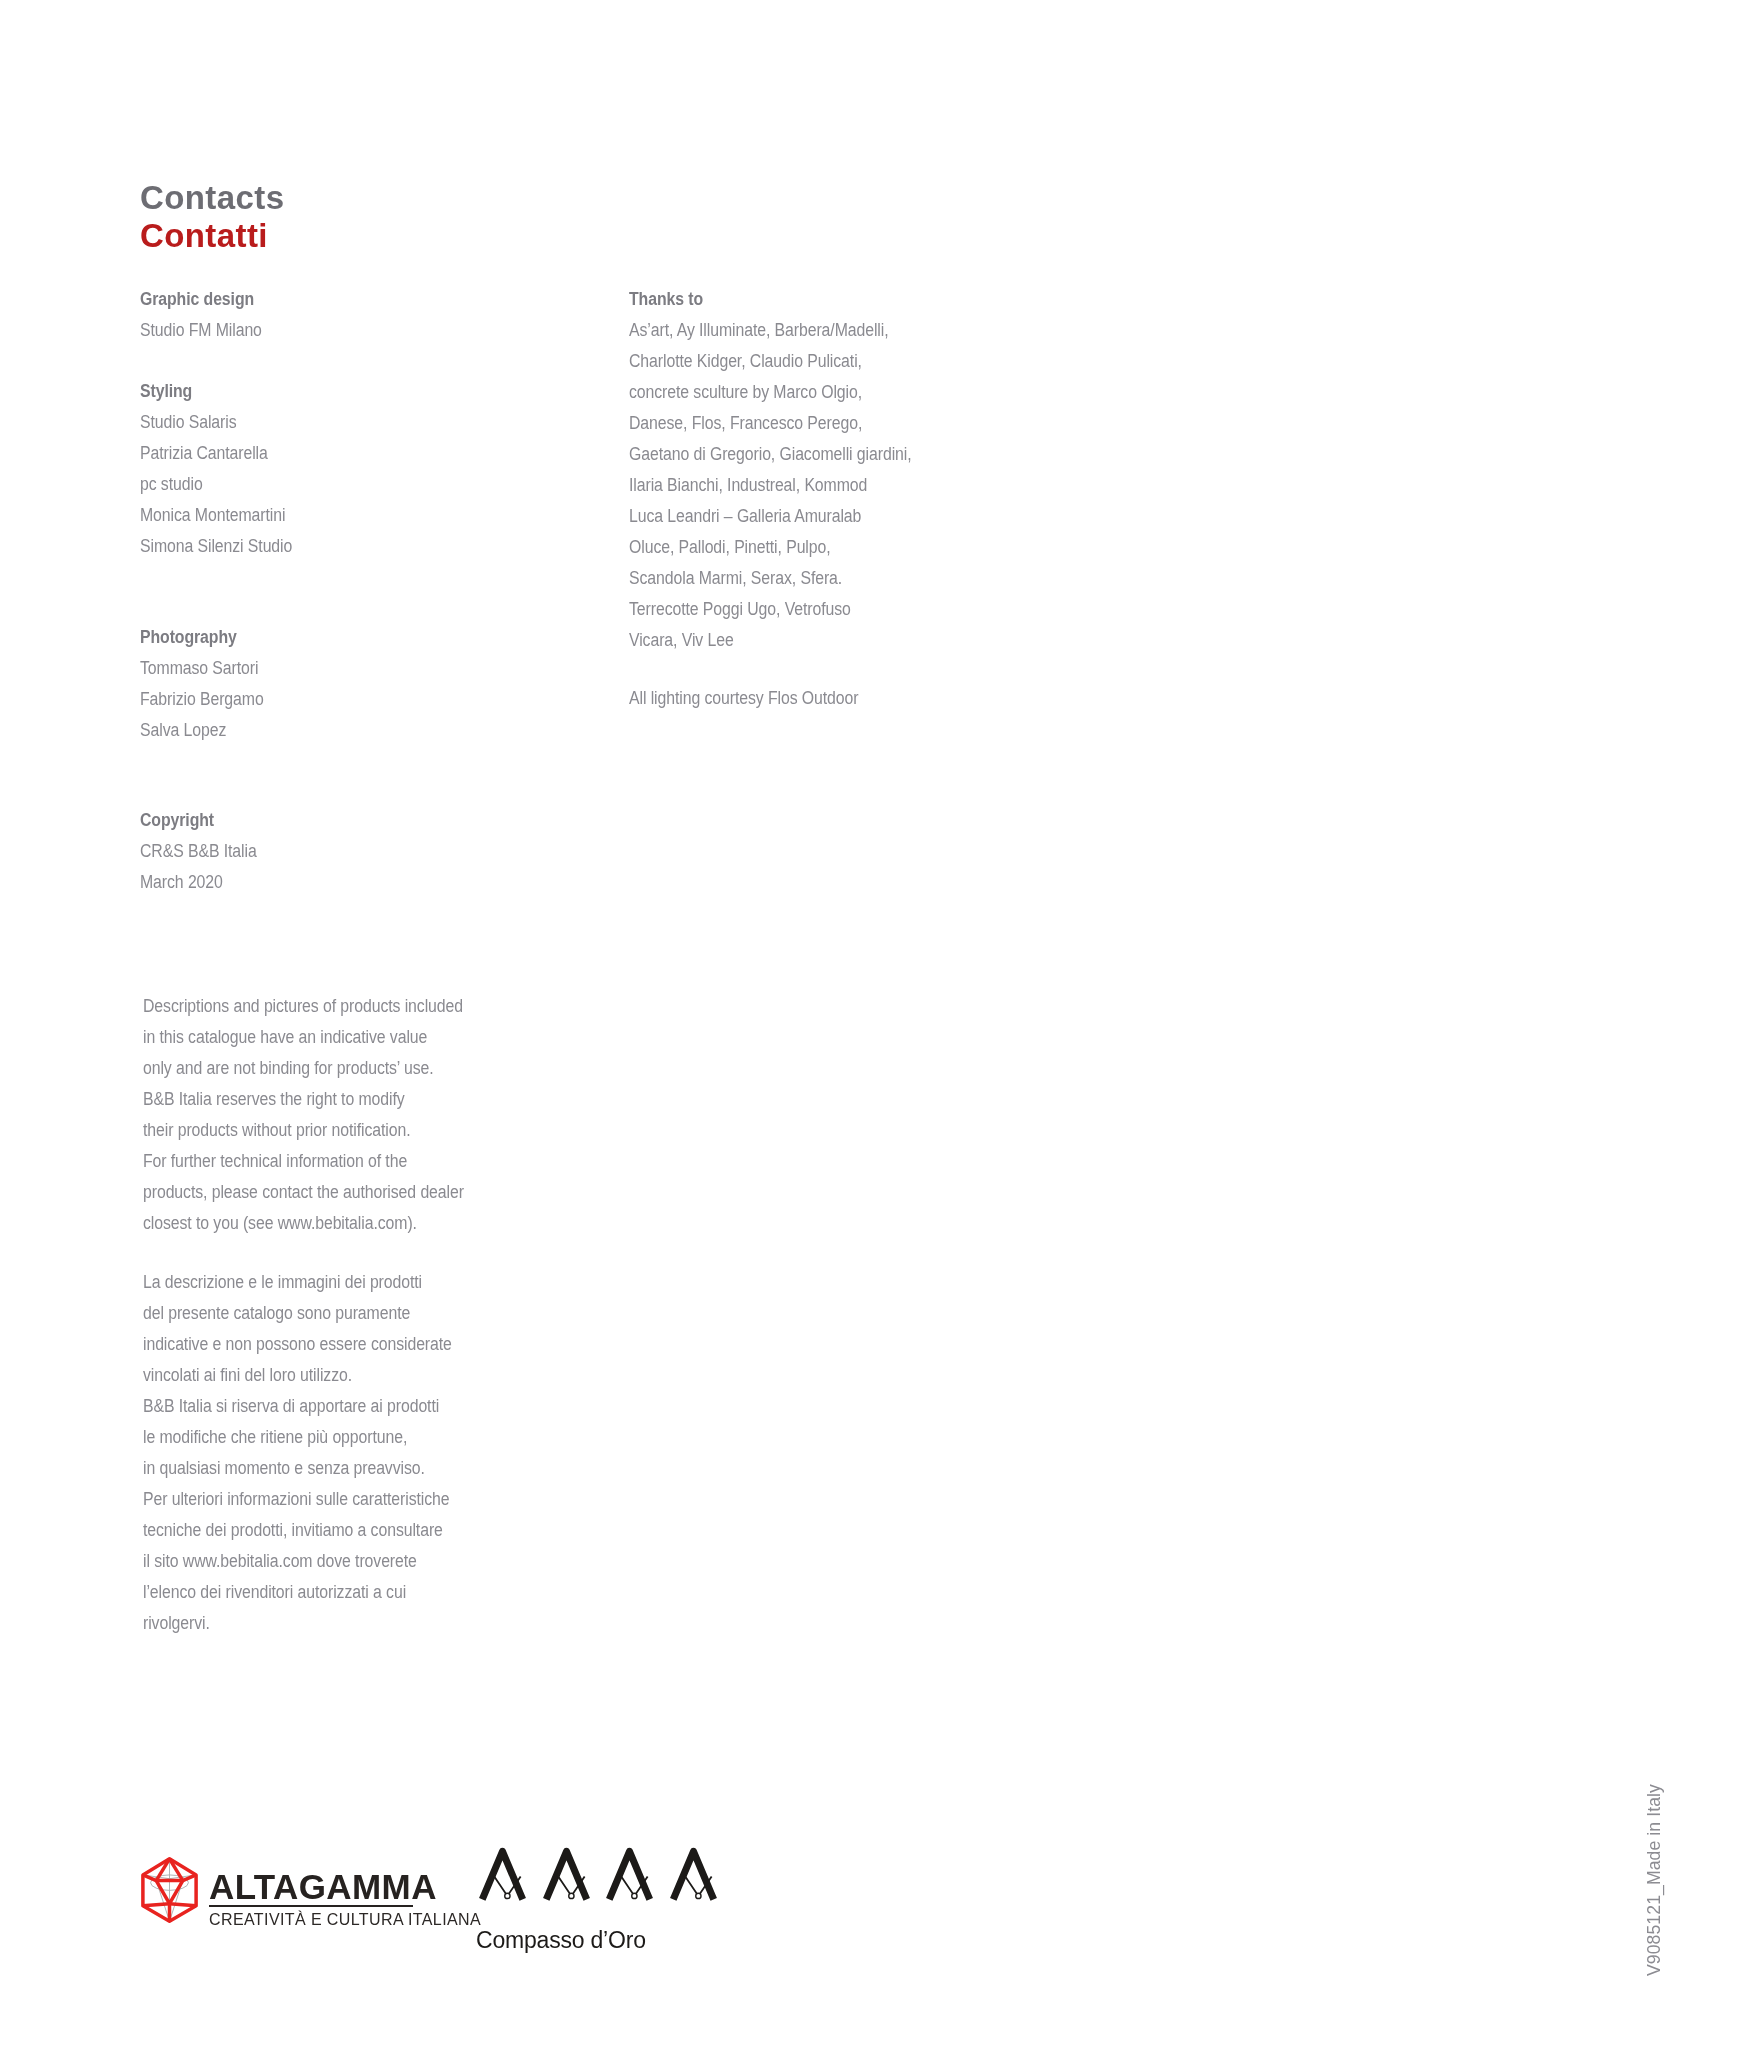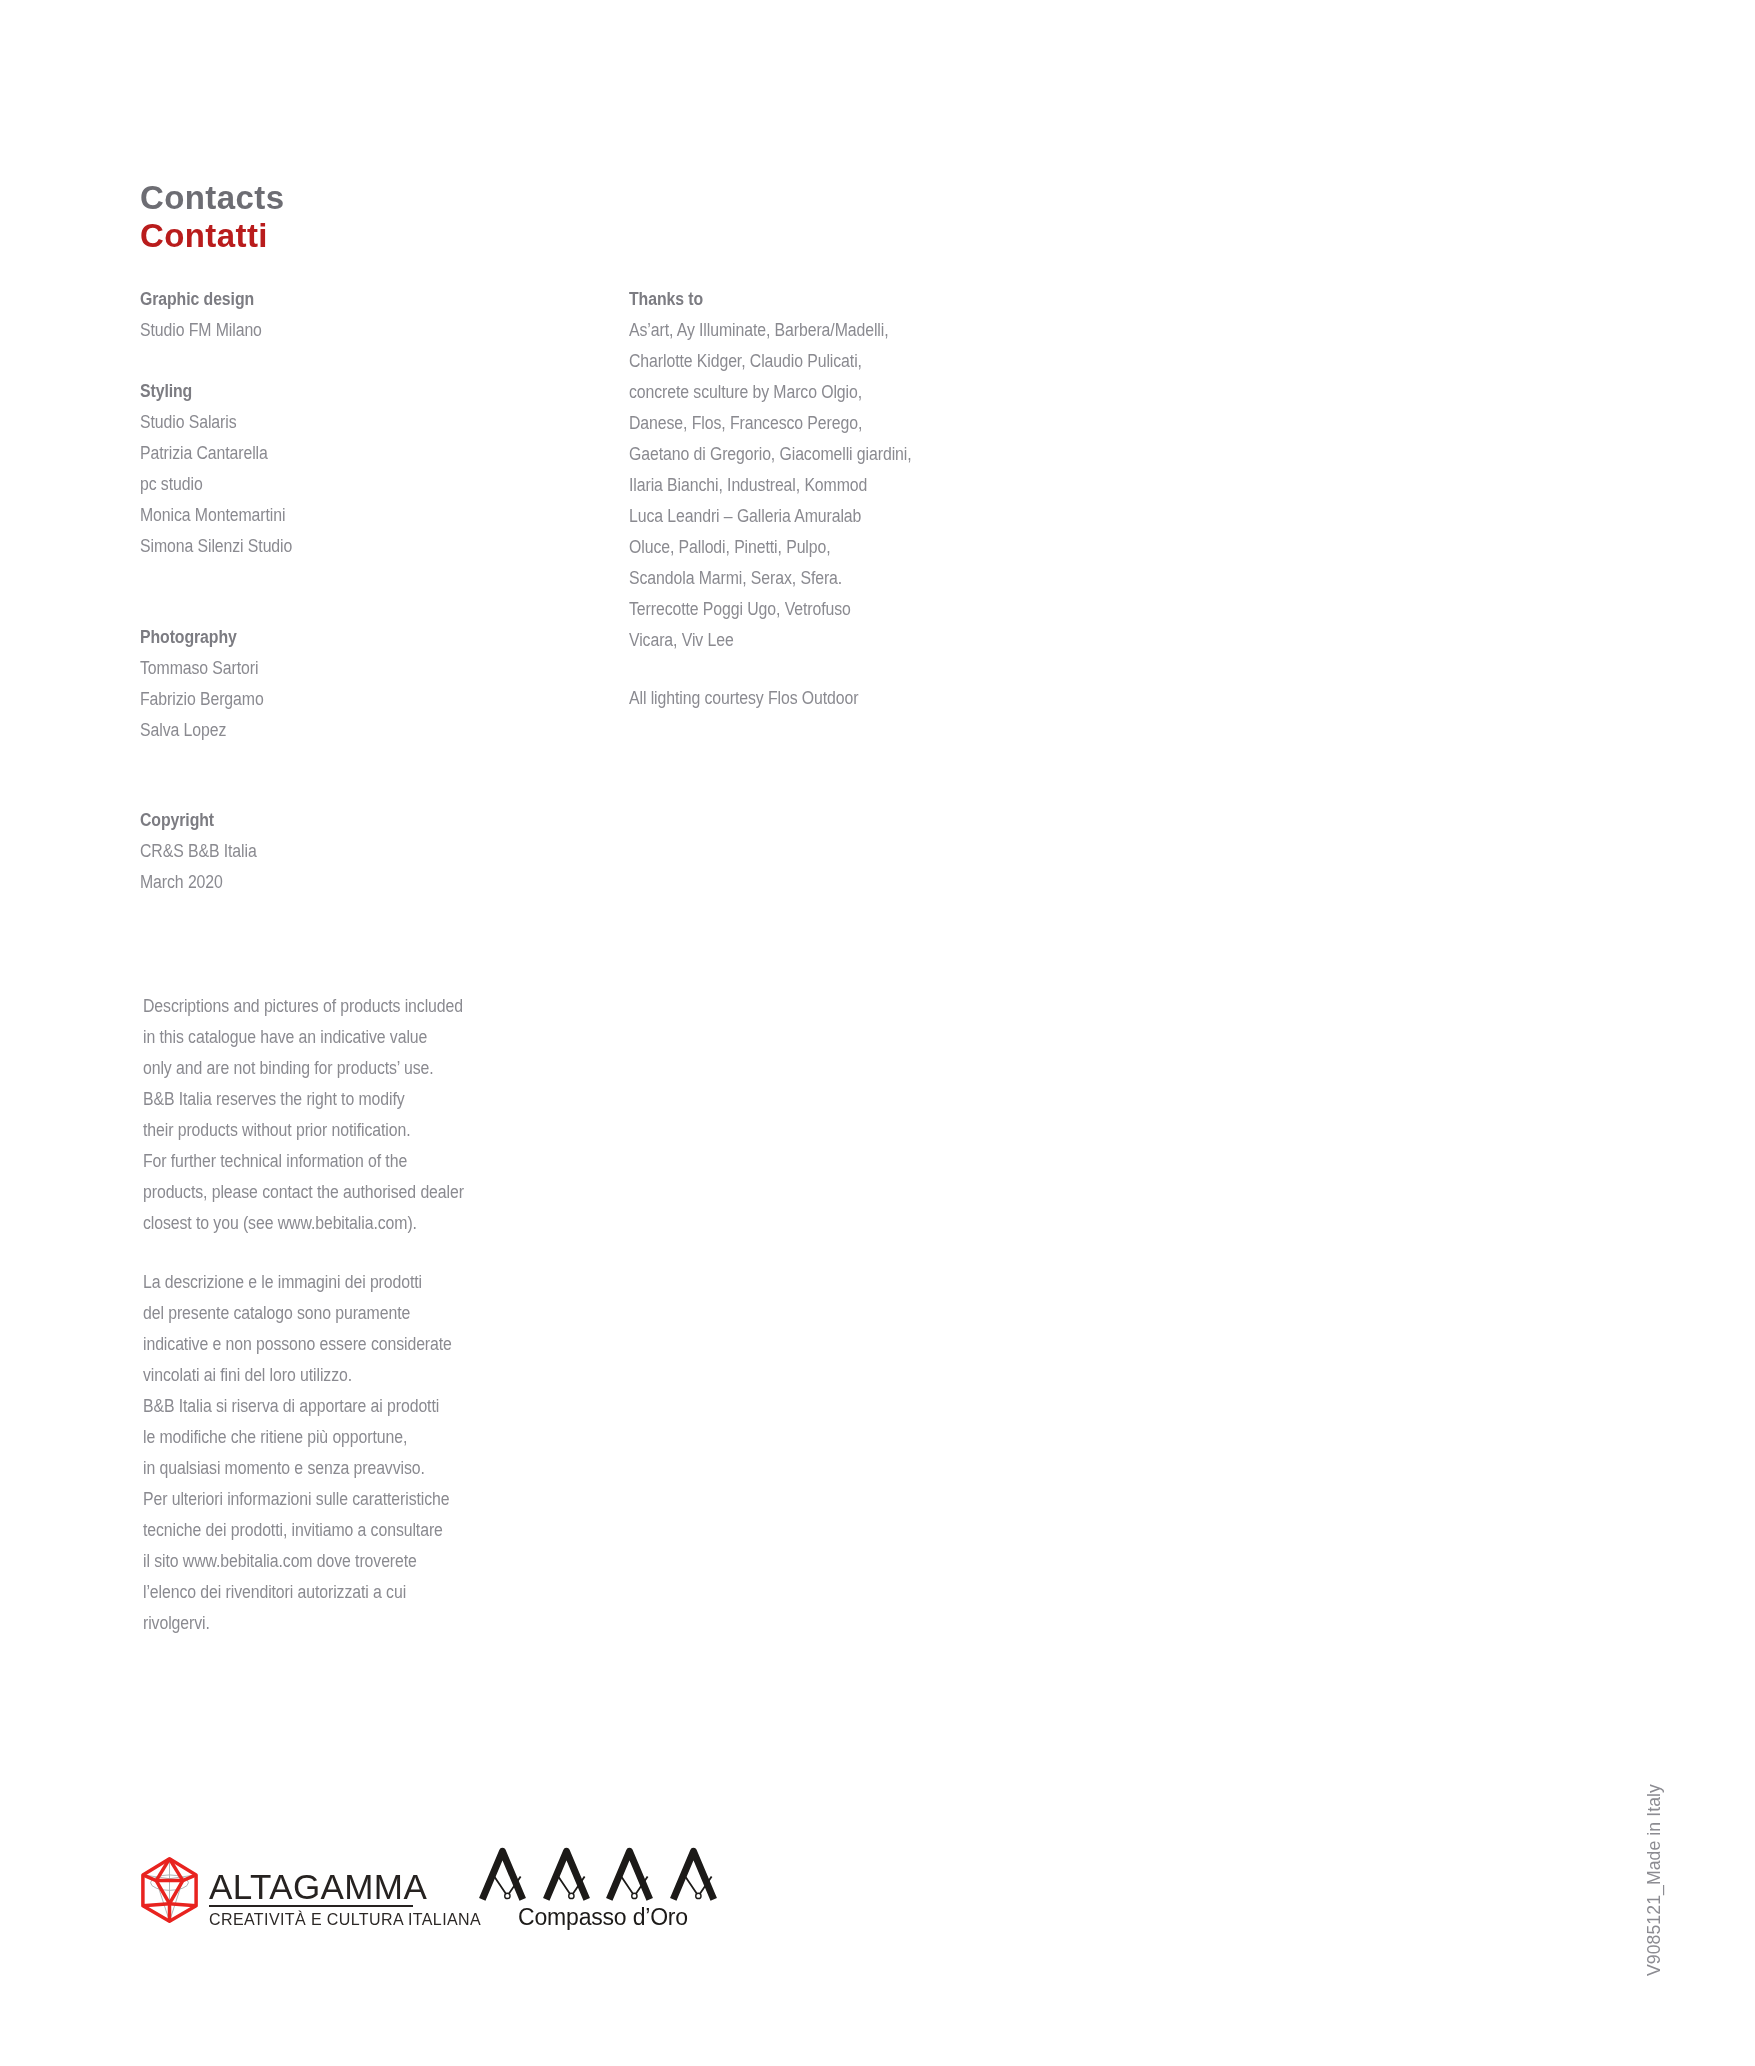--- a/index.html
+++ b/index.html
@@ -16,26 +16,26 @@
   
   .txt{font-size:18px;line-height:31px;color:#8a8a90;letter-spacing:-0.1px;white-space:nowrap;}
   .cond{transform:scaleX(.88);transform-origin:0 0;}
   .lbl{font-weight:700;color:#7c7c82;}
   
   .col-left{left:140px;}
   .col-right{left:629px;}
   
   .alta-icon{left:138px;top:1856px;width:63px;height:68px;}
   .alta-text{left:209px;top:1868px;color:#262220;}
-  .alta-name{font-size:35px;line-height:37px;font-weight:400;letter-spacing:0.4px;white-space:nowrap;}
+  .alta-name{font-size:35px;line-height:37px;font-weight:700;letter-spacing:0.4px;white-space:nowrap;}
   .alta-rule{width:204px;height:2.1px;background:#262220;margin-top:0px;}
   .alta-tagline{font-size:16px;letter-spacing:0.4px;margin-top:4.2px;white-space:nowrap;font-weight:400;color:#2c2826;}
   .compasso{left:476px;top:1846px;width:254px;}
   .compasso-icons{display:flex;gap:10.5px;}
-  .compasso-label{margin-top:0;text-align:center;font-size:23px;color:#1c1a18;letter-spacing:-0.2px;white-space:nowrap;}
+  .compasso-label{margin-top:23px;text-align:left;font-size:23px;color:#1c1a18;letter-spacing:-0.2px;white-space:nowrap;}
   .side-code{
     left:1645px;top:1976px;transform:rotate(-90deg);transform-origin:0 0;
     font-size:17.6px;line-height:19.7px;color:#8c8c92;white-space:nowrap;letter-spacing:0.1px;
   }
   svg{display:block;}
 </style>
 </head>
 <body>
 
 <div>

